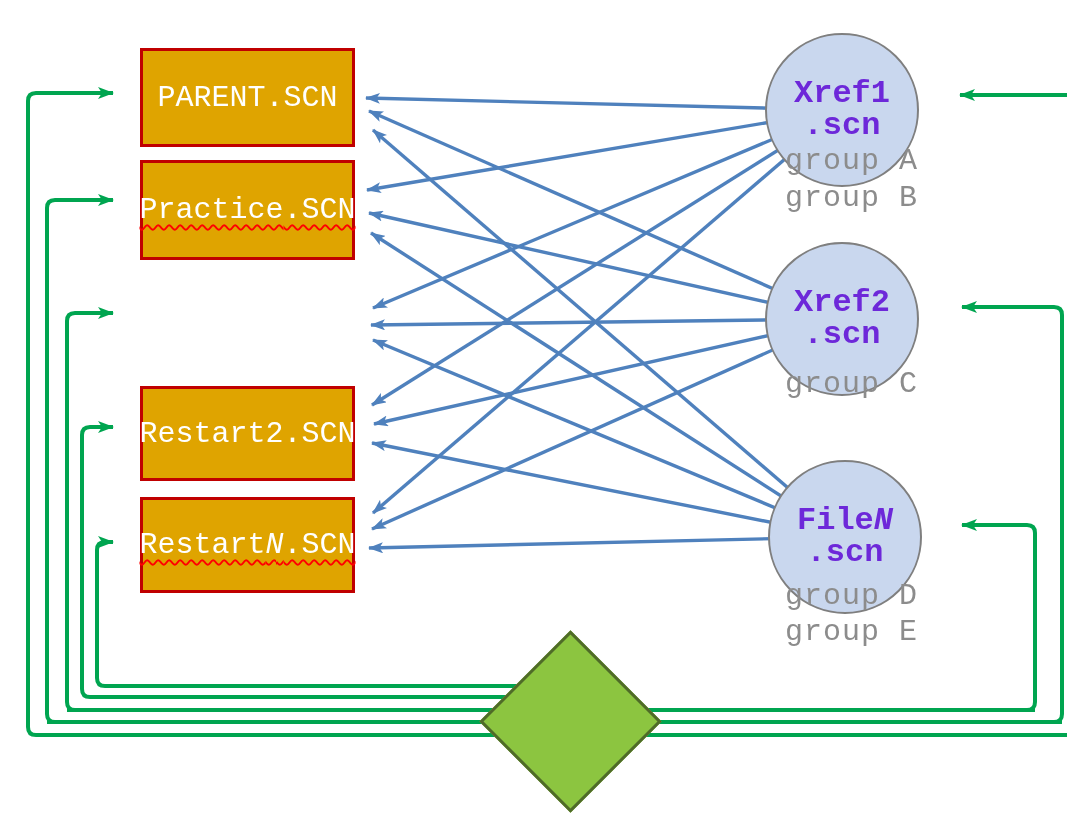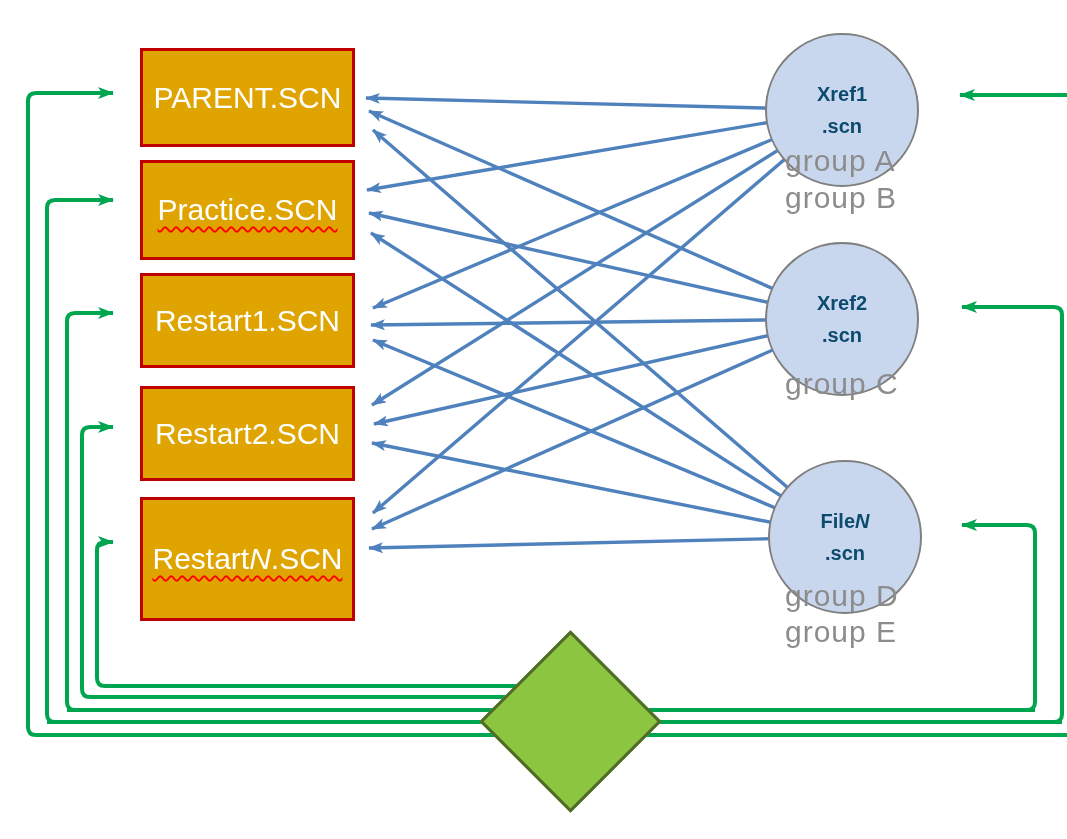--- a/index.html
+++ b/index.html
@@ -1,42 +1,42 @@
 <!DOCTYPE html>
 <html style="--box-fill: #DFA400; --box-border: #C00000; --box-text: #FFFFFF; --circle-fill: #C9D7EE; --circle-border: #7F7F7F; --arrow-blue: #4F81BD; --arrow-green: #00A550; --diamond-fill: #8CC540; --diamond-border: #4F6B28; --group-text: #8C8C8C; --squiggle-red: #FF0000;"><head>
 <meta charset="utf-8">
 <style>
   html,body{margin:0;padding:0;background:#fff;}
   .stage{position:relative;width:1067px;height:839px;background:#fff;overflow:hidden;
-         font-family:Liberation Sans, sans-serif;}
+         font-family:Liberation Mono, monospace;}
   svg.connectors{position:absolute;left:0;top:0;width:1067px;height:839px;}
 
   .blue-line{stroke:var(--arrow-blue);stroke-width:3.4;fill:none;}
   .green-line{stroke:var(--arrow-green);stroke-width:4;fill:none;stroke-linejoin:round;stroke-linecap:butt;}
   .mblue{fill:var(--arrow-blue);}
   .mgreen{fill:var(--arrow-green);}
 
   .scn-box{position:absolute;left:140px;width:215px;box-sizing:border-box;
            background:var(--box-fill);border:3.5px solid var(--box-border);
            display:flex;align-items:center;justify-content:center;}
   #box-parent{top:48px;height:99px;}
   #box-practice{top:160px;height:100px;}
   #box-restart1{top:273px;height:95px;}
   #box-restart2{top:386px;height:95px;}
-  #box-restartn{top:497px;height:124px;}
+  #box-restartn{top:497px;height:96px;}
   .box-label{color:var(--box-text);font-size:30px;white-space:nowrap;}
   .box-label i{font-style:italic;}
   .squiggle{text-decoration-line:underline;text-decoration-style:wavy;
             text-decoration-color:var(--squiggle-red);text-decoration-thickness:2px;
             text-underline-offset:6px;}
 
   .xref-circle{position:absolute;width:154px;height:154px;border-radius:50%;box-sizing:border-box;
                background:var(--circle-fill);border:2.5px solid var(--circle-border);
                display:flex;flex-direction:column;align-items:center;justify-content:center;
-               color:#0c4a6e;font-weight:bold;font-size:20px;line-height:32px;}
+               color:#6d28d9;font-weight:bold;font-size:32px;line-height:32px;}
   #xref1{left:765px;top:33px;}
   #xref2{left:765px;top:242px;}
   #xrefn{left:768px;top:460px;}
 
   .group-label{position:absolute;font-size:30px;font-weight:300;letter-spacing:1px;
                color:var(--group-text);white-space:nowrap;}
   #group-a{left:785px;top:144px;}
   #group-b{left:785px;top:181px;}
   #group-c{left:785px;top:367px;}
   #group-d{left:785px;top:579px;}
@@ -91,23 +91,20 @@
       <line class="blue-line" x1="845" y1="537" x2="369" y2="548" marker-end="url(#arrow-blue)"></line>
     </g>
   </svg>
 
   <div class="scn-box" id="box-parent">
     <span class="box-label"><span>PARENT</span><i></i><span>.SCN</span></span>
   </div>
   <div class="scn-box" id="box-practice">
     <span class="box-label squiggle"><span>Practice</span><i></i><span>.SCN</span></span>
   </div>
-  <div class="scn-box" id="box-restart1">
-    <span class="box-label"><span>Restart1</span><i></i><span>.SCN</span></span>
-  </div>
   <div class="scn-box" id="box-restart2">
     <span class="box-label"><span>Restart2</span><i></i><span>.SCN</span></span>
   </div>
   <div class="scn-box" id="box-restartn">
     <span class="box-label squiggle"><span>Restart</span><i>N</i><span>.SCN</span></span>
   </div>
 
   <div class="xref-circle" id="xref1">
     <div><span>Xref1</span><i></i></div>
     <div>.scn</div>

